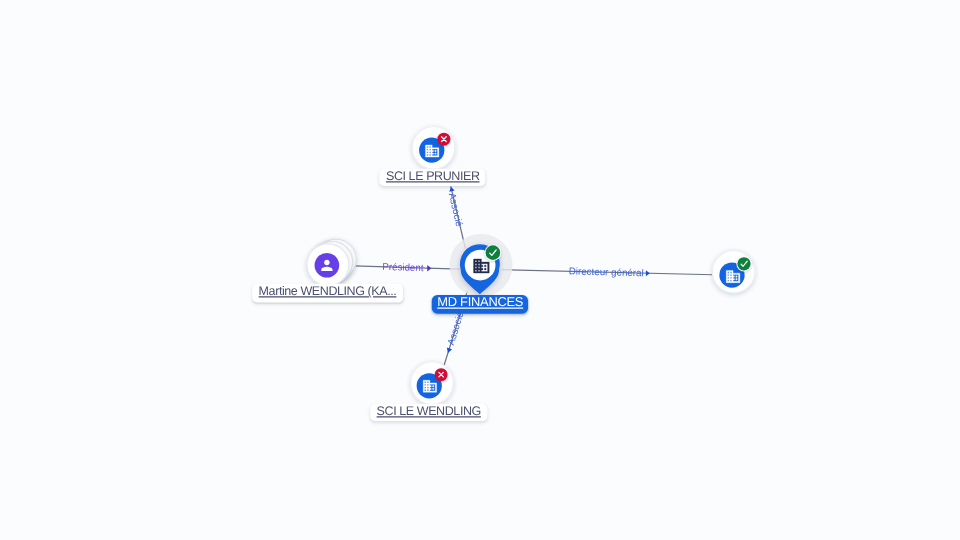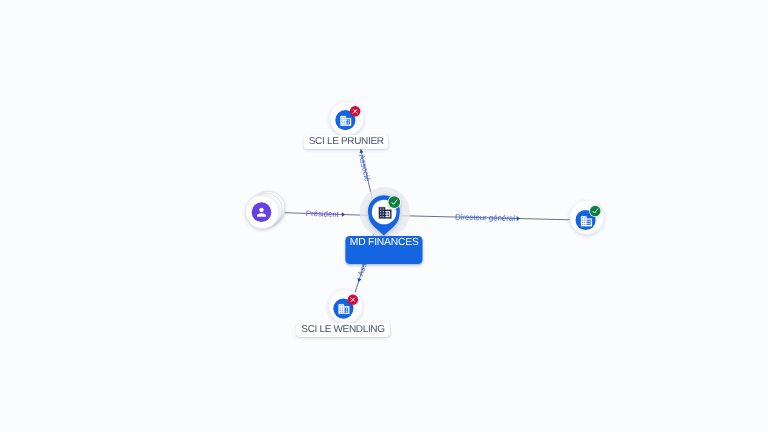--- a/index.html
+++ b/index.html
@@ -3,24 +3,24 @@
 <meta charset="utf-8">
 <style>
   html,body{margin:0;padding:0;}
   body{width:768px;height:432px;background:#fbfcfe;font-family:"Liberation Sans",sans-serif;
        overflow:hidden;position:relative;}
   .stage{position:absolute;left:0;top:0;width:768px;height:432px;}
   svg.layer{position:absolute;left:0;top:0;width:768px;height:432px;overflow:visible;}
   .lbl{position:absolute;white-space:nowrap;background:#fff;border-radius:4px;color:#4a5070;
        text-align:center;font-size:10px;letter-spacing:-0.33px;line-height:14.5px;padding:0 5.2px;
        box-shadow:0 1.5px 3px rgba(70,76,100,.14), 0 0.5px 1px rgba(70,76,100,.10);transform:translate3d(-50%,0,0);height:14.5px;backface-visibility:hidden;
-       -webkit-font-smoothing:antialiased;text-rendering:geometricPrecision;}
+       -webkit-font-smoothing:antialiased;text-rendering:geometricPrecision;text-decoration:underline;}
   .edgetxt{font-family:"Liberation Sans",sans-serif;letter-spacing:0px;}
   .lbl.primary{background:#1565e0;color:#fff;font-size:10.3px;letter-spacing:-0.2px;
-       line-height:14.5px;padding:0 4.2px;height:28px;
+       line-height:14.5px;padding:0 4.2px;height:15px;
        box-shadow:0 1.5px 3px rgba(20,60,120,.20), 0 0.5px 1px rgba(20,60,120,.14);border-radius:4.5px;}
 </style>
 </head>
 <body>
 
 <div class="stage">
 
 <svg class="layer" viewBox="0 0 768 432">
   <defs>
     <path id="pathAssocUp" d="M 358.6 140.5 L 372.3 198.9" fill="none"></path>
@@ -137,15 +137,16 @@
     <g filter="url(#badgeShadow)">
       <circle cx="394.3" cy="202.1" r="6.7" fill="#ffffff" opacity="0.9"></circle>
       <circle cx="394.3" cy="202.1" r="5.85" fill="#10803e"></circle>
       <path d="M391.8 202.5 L393.5 204.3 L396.9 200.0" stroke="#ffffff" stroke-width="1.0" fill="none" stroke-linecap="round" stroke-linejoin="round"></path>
     </g>
   </g>
 </svg>
 
 <div class="lbl" style="left:346.2px;top:134.7px;">SCI LE PRUNIER</div>
 <div class="lbl primary" style="left:384.2px;top:236.3px;">MD FINANCES</div>
+<div class="lbl" style="left:262.0px;top:227.3px;">Martine WENDLING (KA...</div>
 <div class="lbl" style="left:343.0px;top:322.5px;">SCI LE WENDLING</div>
 
 </div>
 
 </body></html>

